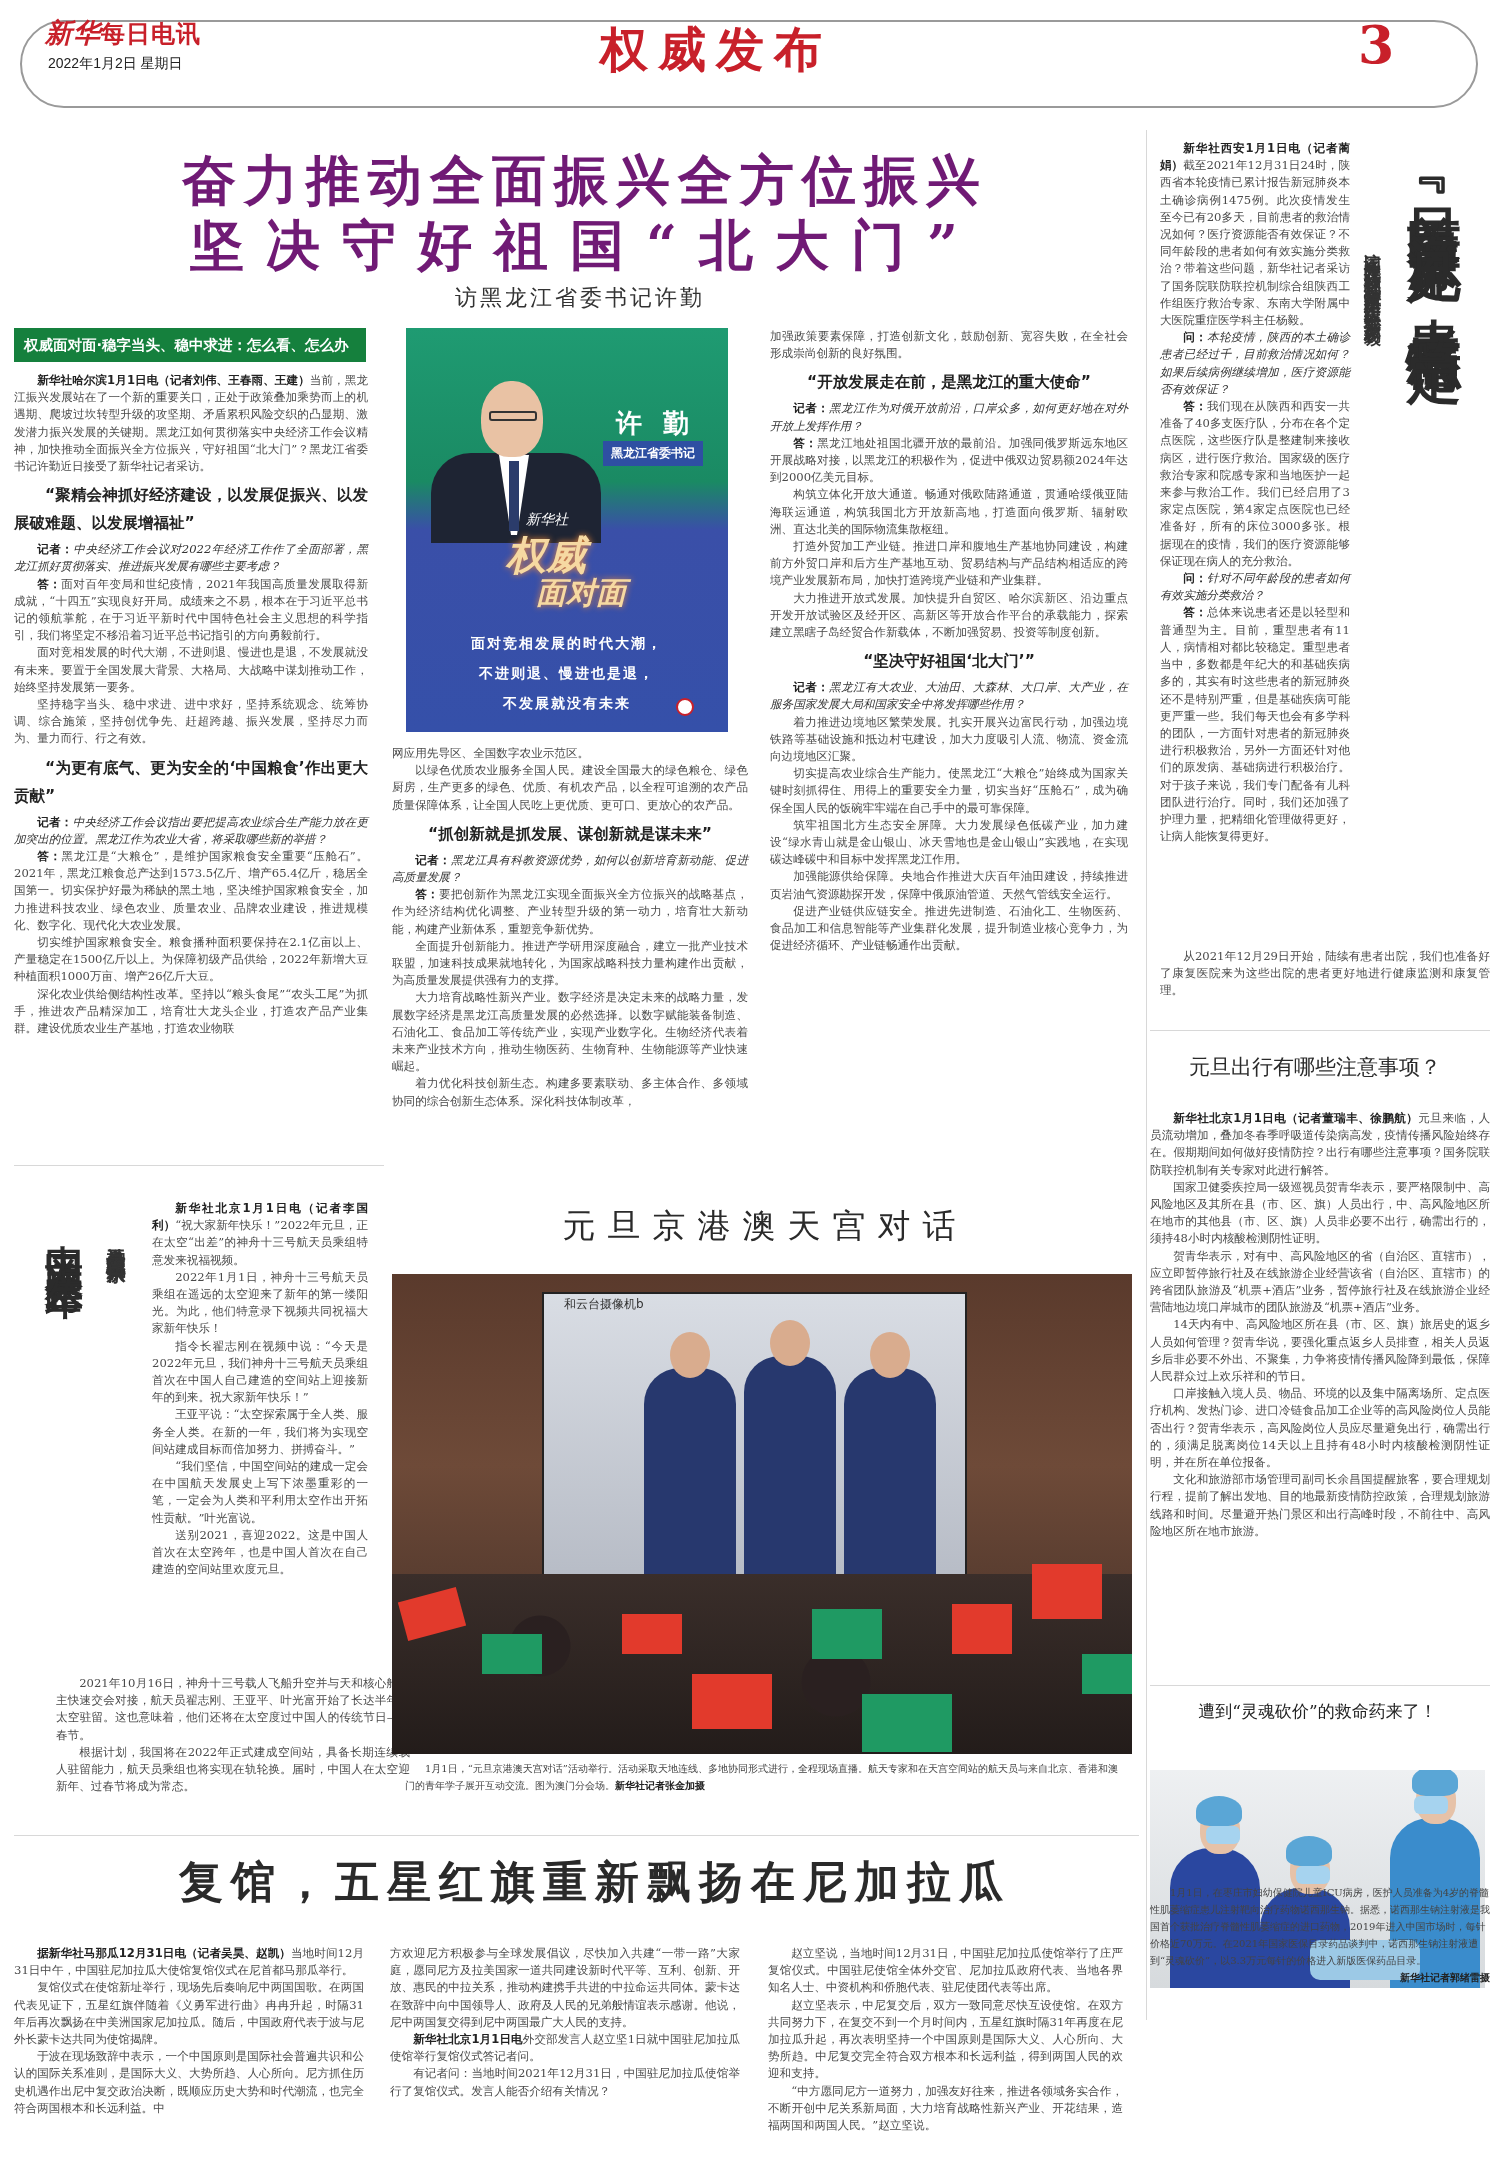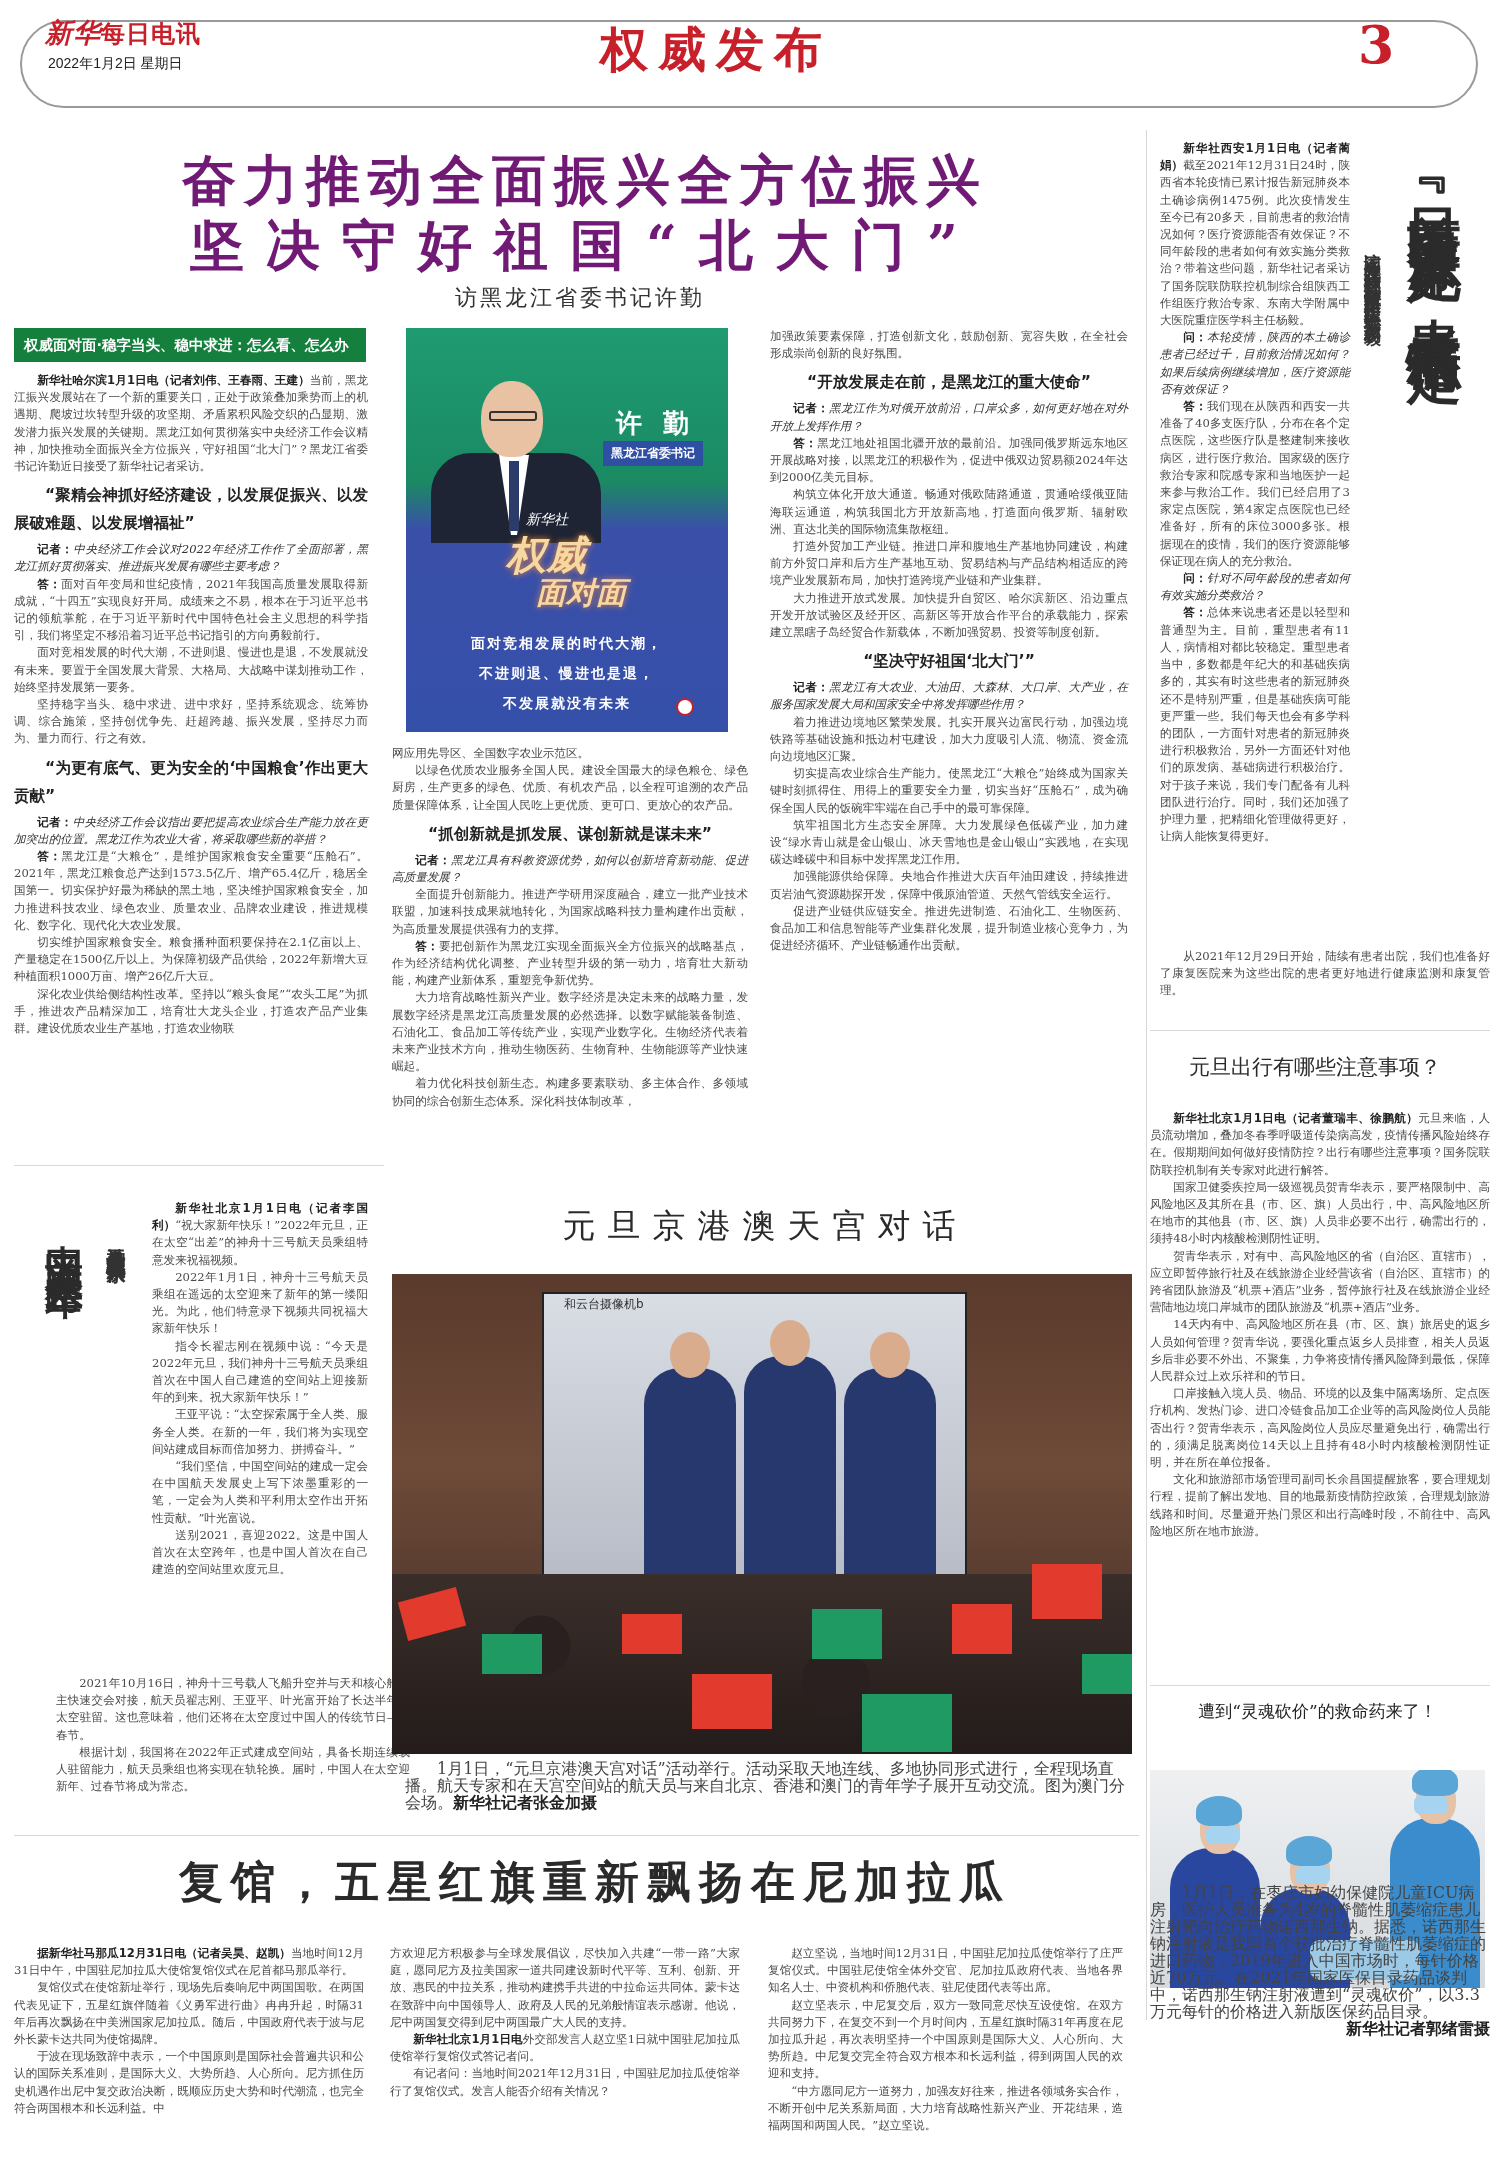--- a/index.html
+++ b/index.html
@@ -65,21 +65,21 @@
   .screen { position: absolute; left: 150px; top: 18px; width: 425px; height: 288px; background: linear-gradient(180deg,#d9dde4,#b7bcc6); border: 2px solid #222; }
   .astro { position: absolute; bottom: 0; width: 92px; height: 210px; background: #27386e; border-radius: 36px 36px 0 0; }
   .astro::before { content: ""; position: absolute; left: 26px; top: -36px; width: 40px; height: 46px; border-radius: 50%; background: #d9ac8e; }
   .astro.a1 { left: 100px; } .astro.a2 { left: 200px; height: 222px; } .astro.a3 { left: 300px; }
   .screen-label { position: absolute; left: 20px; top: 2px; font-size: 12px; color: #333; }
   .crowd { position: absolute; left: 0; top: 300px; width: 740px; height: 180px; background: radial-gradient(circle at 20% 40%, #2a2020 0, #2a2020 30px, transparent 31px), radial-gradient(circle at 60% 60%, #2a2020 0, #2a2020 34px, transparent 35px), linear-gradient(180deg,#3a2e2a,#231c1a); }
   .flag { position: absolute; width: 60px; height: 40px; }
   .flag.cn { background: #e23a2c; }
   .flag.mo { background: #1f9a63; }
 
-  .caption { font-size: 16px; line-height: 17px; color: #444; font-family: "DejaVu Serif", serif; }
+  .caption { font-size: 10px; line-height: 17px; color: #444; font-family: "DejaVu Serif", serif; }
   .caption b { font-family: "DejaVu Sans", sans-serif; color: #222; }
 
   
   .med-photo { left: 1150px; top: 1770px; width: 335px; height: 218px; background: linear-gradient(180deg,#eef0f2,#d6dadd); overflow: hidden; }
   .doc { position: absolute; bottom: 0; border-radius: 40px 40px 0 0; }
   .doc .cap { position: absolute; width: 46px; height: 30px; border-radius: 50% 50% 30% 30%; background: #5aa6d6; }
   .doc .face { position: absolute; width: 40px; height: 46px; border-radius: 45%; background: #e6c2a8; }
   .doc .mask { position: absolute; width: 34px; height: 18px; background: #a6d3ef; border-radius: 6px; }
 
   .divider-v { background: #d8d8d8; width: 1px; }
@@ -133,22 +133,22 @@
     <div>不发展就没有未来</div>
   </div>
   <div class="xh-logo"></div>
 </div>
 
 <div class="abs body" style="left:392px; top:745px; width:356px;">
   <p style="text-indent:0">网应用先导区、全国数字农业示范区。</p>
   <p>以绿色优质农业服务全国人民。建设全国最大的绿色粮仓、绿色厨房，生产更多的绿色、优质、有机农产品，以全程可追溯的农产品质量保障体系，让全国人民吃上更优质、更可口、更放心的农产品。</p>
   <div class="subhead center">“抓创新就是抓发展、谋创新就是谋未来”</div>
   <p><b>记者：</b><i>黑龙江具有科教资源优势，如何以创新培育新动能、促进高质量发展？</i></p>
+  <p><b>答：</b><span>要把创新作为黑龙江实现全面振兴全方位振兴的战略基点，作为经济结构优化调整、产业转型升级的第一动力，培育壮大新动能，构建产业新体系，重塑竞争新优势。</span></p>
   <p>全面提升创新能力。推进产学研用深度融合，建立一批产业技术联盟，加速科技成果就地转化，为国家战略科技力量构建作出贡献，为高质量发展提供强有力的支撑。</p>
-  <p><b>答：</b><span>要把创新作为黑龙江实现全面振兴全方位振兴的战略基点，作为经济结构优化调整、产业转型升级的第一动力，培育壮大新动能，构建产业新体系，重塑竞争新优势。</span></p>
   <p>大力培育战略性新兴产业。数字经济是决定未来的战略力量，发展数字经济是黑龙江高质量发展的必然选择。以数字赋能装备制造、石油化工、食品加工等传统产业，实现产业数字化。生物经济代表着未来产业技术方向，推动生物医药、生物育种、生物能源等产业快速崛起。</p>
   <p>着力优化科技创新生态。构建多要素联动、多主体合作、多领域协同的综合创新生态体系。深化科技体制改革，</p>
 </div>
 
 <div class="abs body" style="left:770px; top:328px; width:358px;">
   <p style="text-indent:0">加强政策要素保障，打造创新文化，鼓励创新、宽容失败，在全社会形成崇尚创新的良好氛围。</p>
   <div class="subhead center">“开放发展走在前，是黑龙江的重大使命”</div>
   <p><b>记者：</b><i>黑龙江作为对俄开放前沿，口岸众多，如何更好地在对外开放上发挥作用？</i></p>
   <p><b>答：</b><span>黑龙江地处祖国北疆开放的最前沿。加强同俄罗斯远东地区开展战略对接，以黑龙江的积极作为，促进中俄双边贸易额2024年达到2000亿美元目标。</span></p>
   <p>构筑立体化开放大通道。畅通对俄欧陆路通道，贯通哈绥俄亚陆海联运通道，构筑我国北方开放新高地，打造面向俄罗斯、辐射欧洲、直达北美的国际物流集散枢纽。</p>

